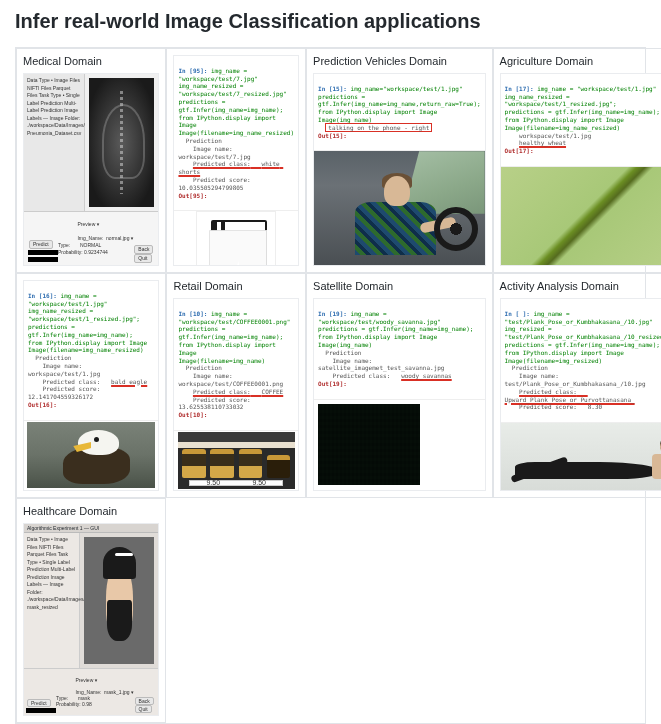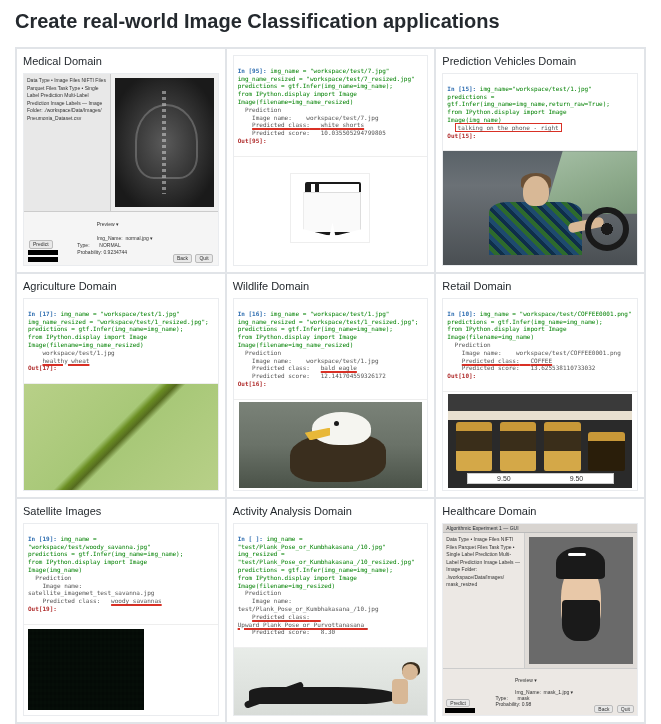--- a/index.html
+++ b/index.html
@@ -16,21 +16,21 @@
       font-weight: 600;
       margin-bottom: 8px;
       padding-bottom: 6px;
     }
     .grid-frame {
       border: 1px solid #e1e4e8;
       padding: 0;
     }
     .grid {
       display: grid;
-      grid-template-columns: 1fr 1fr 1fr;
+      grid-template-columns: 1fr 1fr 1fr 1fr;
     }
     .cell {
       border: 1px solid #e1e4e8;
       padding: 6px;
       display: flex;
       flex-direction: column;
       height: 225px;
     }
     .cell-title {
       font-size: 11px;
@@ -327,21 +327,21 @@
       border: 1px solid #bbb;
       padding: 0 3px;
       font-size: 5px;
       border-radius: 2px;
       margin: 0 1px;
     }
   </style>
 </head>
 <body>
 
-<h2 class="page-title">Create real-world Image Classification applications</h2>
+<h2 class="page-title">Infer real-world Image Classification applications</h2>
 
 <div class="grid-frame">
   <div class="grid">
 
     <div class="cell">
       <div class="cell-title">Medical Domain</div>
       <div class="thumb">
         <div class="medical-gui">
           <div class="medical-left">Data Type
 • Image Files   NIFTI Files   Parquet Files
@@ -437,21 +437,20 @@
     <span class="underline-red">healthy_wheat</span>
 <span class="out-label">Out[17]:</span>
         </div>
         <div class="img-area">
           <div class="field"></div>
         </div>
       </div>
     </div>
 
     <div class="cell">
-      <div class="cell-title">Wildlife Domain</div>
       <div class="thumb">
         <div class="code-header">
 <span class="in-label">In [16]:</span> <span class="kw">img_name = "workspace/test/1.jpg"
 img_name_resized = "workspace/test/1_resized.jpg";
 predictions = gtf.Infer(img_name=img_name);
 from IPython.display import Image
 Image(filename=img_name_resized)</span>
   <span>Prediction</span>
     <span>Image name:</span>    <span>workspace/test/1.jpg</span>
     <span>Predicted class:</span>   <span class="underline-red">bald eagle</span>
@@ -492,21 +491,21 @@
             <div class="price-tag">
               <span>9.50</span>
                 <span>9.50</span>
             </div>
           </div>
         </div>
       </div>
     </div>
 
     <div class="cell">
-      <div class="cell-title">Satellite Images</div>
+      <div class="cell-title">Satellite Domain</div>
       <div class="thumb">
         <div class="code-header">
 <span class="in-label">In [19]:</span> <span class="kw">img_name = "workspace/test/woody_savanna.jpg"
 predictions = gtf.Infer(img_name=img_name);
 from IPython.display import Image
 Image(img_name)</span>
   <span>Prediction</span>
     <span>Image name:</span>    <span>satellite_imagemet_test_savanna.jpg</span>
     <span>Predicted class:</span>   <span class="underline-red">woody_savannas</span>
 <span class="out-label">Out[19]:</span>

